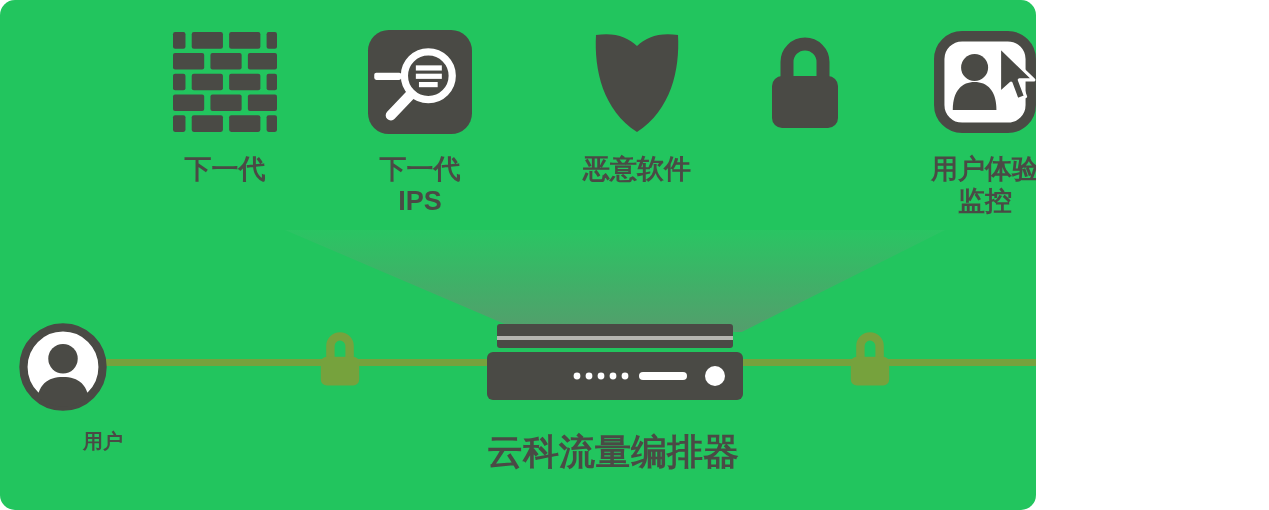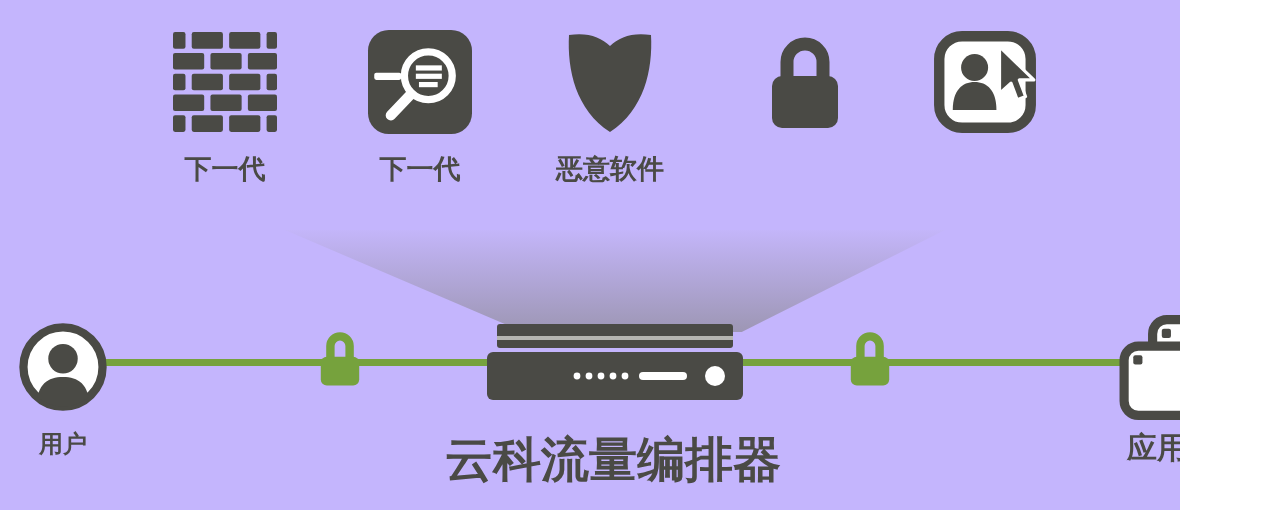--- a/index.html
+++ b/index.html
@@ -1,22 +1,23 @@
 <!DOCTYPE html>
 <html><head>
 <meta charset="utf-8">
 <style>
   html,body{margin:0;padding:0;background:#ffffff;}
   .canvas{
     position:relative;
-    width:1180px;height:510px;
-    background:#c4b5fd;
+    width:1036px;height:510px;
+    background:#22c55e;
     font-family:"Liberation Sans","DejaVu Sans",sans-serif;
     overflow:hidden;
     color:#4a4a45;
+    border-radius:15px;
   }
   
   .funnel{
     position:absolute;left:285px;top:230px;width:660px;height:102px;
     background:linear-gradient(to bottom, rgba(190,190,185,0.05), rgba(125,125,120,0.55));
     clip-path:polygon(0 0, 100% 0, 69.2% 100%, 36.1% 100%);
   }
   
   .flow-line{
     position:absolute;left:60px;top:359px;width:1095px;height:7px;
@@ -25,32 +26,32 @@
   
   .svc{
     position:absolute;top:22px;width:190px;text-align:center;
   }
   .svc .icon-box{
     height:120px;display:flex;align-items:center;justify-content:center;
   }
   .svc .lbl{
     margin-top:12px;font-size:27px;font-weight:bold;line-height:1.18;color:#4a4a45;
   }
-  .svc1{left:130px;} .svc2{left:325px;} .svc3{left:515px;} .svc4{left:710px;} .svc5{left:890px;}
+  .svc1{left:130px;} .svc2{left:325px;} .svc3{left:542px;} .svc4{left:710px;} .svc5{left:890px;}
   .node{position:absolute;}
   .node-user{left:17px;top:321px;}
   .node-lock-left{left:316px;top:328px;}
   .node-device{left:485px;top:322px;}
   .node-lock-right{left:846px;top:328px;}
   .node-apps{left:1118px;top:314px;}
   .bottom-label{
     position:absolute;font-weight:bold;color:#4a4a45;text-align:center;
   }
-  .user-label{left:3px;top:428px;width:120px;font-size:24px;}
-  .device-label{left:398px;top:428px;width:430px;font-size:48px;}
+  .user-label{left:3px;top:428px;width:120px;font-size:20px;text-align:right;}
+  .device-label{left:398px;top:428px;width:430px;font-size:36px;}
   .apps-label{left:1097px;top:428px;width:120px;font-size:30px;}
   svg{display:block;overflow:visible;}
 </style>
 </head>
 <body>
 
 <div class="canvas">
 
   <div class="funnel"></div>
 
@@ -93,20 +94,21 @@
         <rect x="6" y="41" width="26" height="7" rx="2" fill="#ffffff"></rect>
         <circle cx="58" cy="44" r="23" fill="#4a4a45" stroke="#ffffff" stroke-width="7"></circle>
         <rect x="46" y="34" width="25" height="5" fill="#ffffff"></rect>
         <rect x="46" y="42" width="25" height="5" fill="#ffffff"></rect>
         <rect x="49" y="50" width="18" height="5" fill="#ffffff"></rect>
         <line x1="41" y1="62" x2="22" y2="82" stroke="#ffffff" stroke-width="10" stroke-linecap="round"></line>
       </svg>
     </div>
     <div class="lbl">
       <div>下一代</div>
+      <div>IPS</div>
     </div>
   </div>
 
   <div class="svc svc3">
     <div class="icon-box">
       <svg width="100" height="106" viewBox="0 0 100 100">
         <path d="M50,14 C41,5 27,0 9,3 C7,38 16,78 50,100 C84,78 93,38 91,3 C73,0 59,5 50,14 Z" fill="#4a4a45"></path>
       </svg>
     </div>
     <div class="lbl">
@@ -126,20 +128,24 @@
   </div>
 
   <div class="svc svc5">
     <div class="icon-box">
       <svg width="104" height="104" viewBox="0 0 100 100">
         <rect x="6" y="6" width="88" height="88" rx="22" fill="#ffffff" stroke="#4a4a45" stroke-width="10"></rect>
         <circle cx="40" cy="36" r="13" fill="#4a4a45"></circle>
         <path d="M19,77 C19,58 28,50 40,50 C52,50 61,58 61,77 Z" fill="#4a4a45"></path>
         <path d="M64,16 L64,61 L75,51 L81,67 L89,64 L83,48 L97,48 Z" fill="#4a4a45" stroke="#ffffff" stroke-width="3" stroke-linejoin="round"></path>
       </svg>
+    </div>
+    <div class="lbl">
+      <div>用户体验</div>
+      <div>监控</div>
     </div>
   </div>
 
   <div class="node node-user">
     <svg width="92" height="92" viewBox="0 0 100 100">
       <defs>
           <clipPath id="ucl">
             <circle cx="50" cy="50" r="43"></circle>
           </clipPath>
         </defs>

